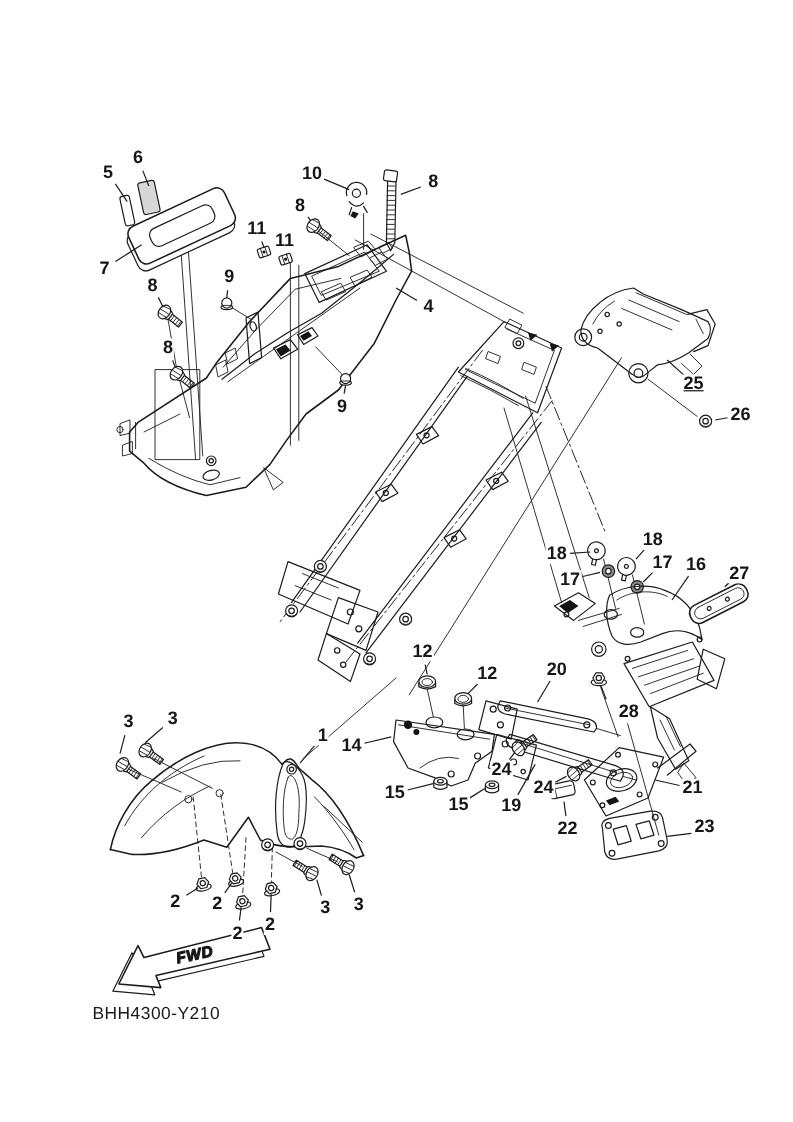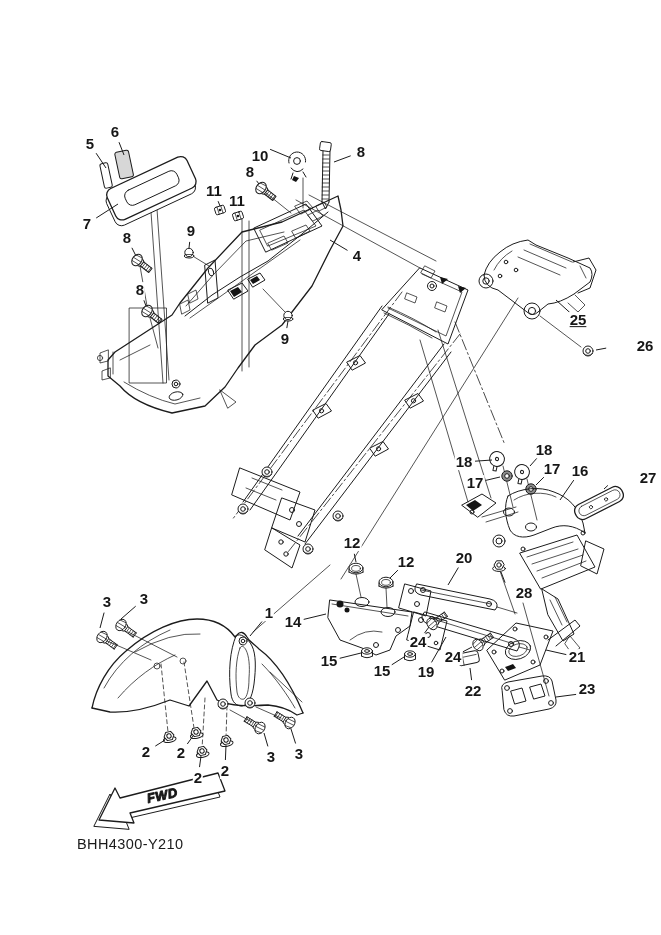--- a/index.html
+++ b/index.html
@@ -397,38 +397,38 @@
         <line x1="225.4" y1="760.0" x2="226" y2="745"></line>
         <line x1="267.9" y1="746.4" x2="264" y2="733"></line>
         <line x1="295.6" y1="743.5" x2="291" y2="729"></line>
       </g>
 </svg>
 
 <div id="callout-layer">
       <div class="callout" style="left: 90px; top: 144px;">5</div>
       <div class="callout" style="left: 115px; top: 132px;">6</div>
       <div class="callout" style="left: 87px; top: 224px;">7</div>
-      <div class="callout" style="left: 260px; top: 156px;">10</div>
+      <div class="callout" style="left: 260px; top: 145px;">10</div>
       <div class="callout" style="left: 361px; top: 152px;">8</div>
       <div class="callout" style="left: 250px; top: 172px;">8</div>
       <div class="callout" style="left: 214px; top: 191px;">11</div>
       <div class="callout" style="left: 237px; top: 201px;">11</div>
       <div class="callout" style="left: 357px; top: 256px;">4</div>
       <div class="callout" style="left: 127px; top: 238px;">8</div>
       <div class="callout" style="left: 191px; top: 231px;">9</div>
       <div class="callout" style="left: 140px; top: 290px;">8</div>
       <div class="callout" style="left: 285px; top: 339px;">9</div>
       <div class="callout" style="left: 578px; top: 320px; text-decoration: underline;">25</div>
-      <div class="callout" style="left: 617px; top: 346px; margin-left: 28px;">26</div>
+      <div class="callout" style="left: 617px; top: 346px;">26</div>
       <div class="callout" style="left: 464px; top: 462px;">18</div>
       <div class="callout" style="left: 544px; top: 450px;">18</div>
       <div class="callout" style="left: 475px; top: 483px;">17</div>
       <div class="callout" style="left: 552px; top: 469px;">17</div>
       <div class="callout" style="left: 580px; top: 471px;">16</div>
-      <div class="callout" style="left: 616px; top: 478px; margin-left: 32px;">27</div>
+      <div class="callout" style="left: 616px; top: 478px;">27</div>
       <div class="callout" style="left: 352px; top: 543px;">12</div>
       <div class="callout" style="left: 406px; top: 562px;">12</div>
       <div class="callout" style="left: 464px; top: 558px;">20</div>
       <div class="callout" style="left: 509px; top: 593px; margin-left: 15px;">28</div>
       <div class="callout" style="left: 293px; top: 622px; text-align: center;">14</div>
       <div class="callout" style="left: 329px; top: 661px;">15</div>
       <div class="callout" style="left: 382px; top: 671px;">15</div>
       <div class="callout" style="left: 418px; top: 642px;">24</div>
       <div class="callout" style="left: 453px; top: 657px;">24</div>
       <div class="callout" style="left: 426px; top: 672px; text-align: right;">19</div>

